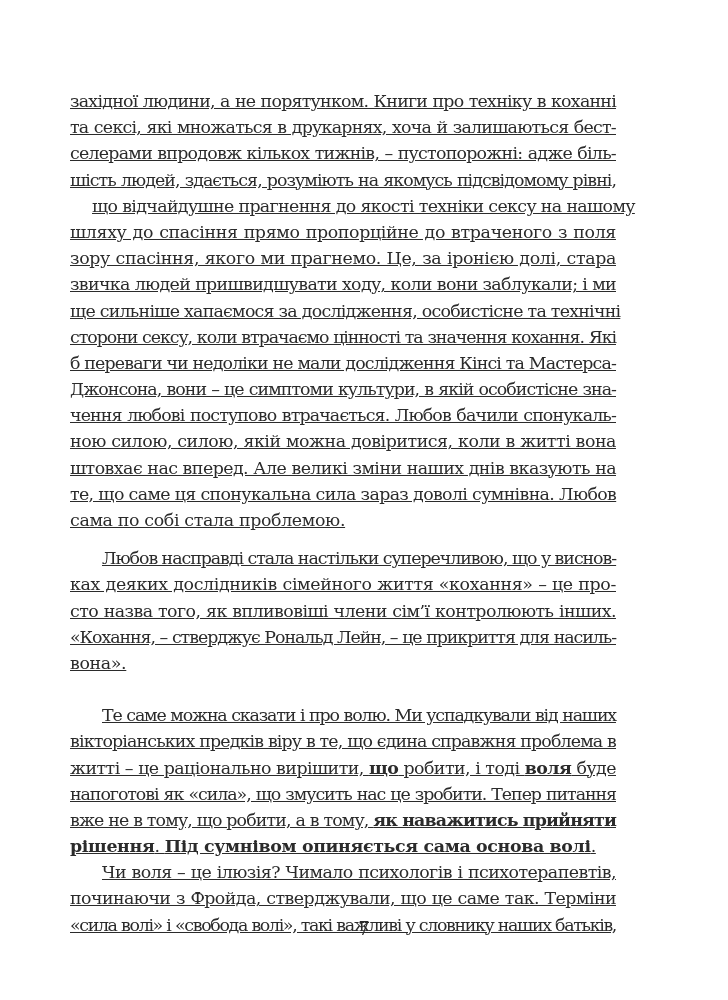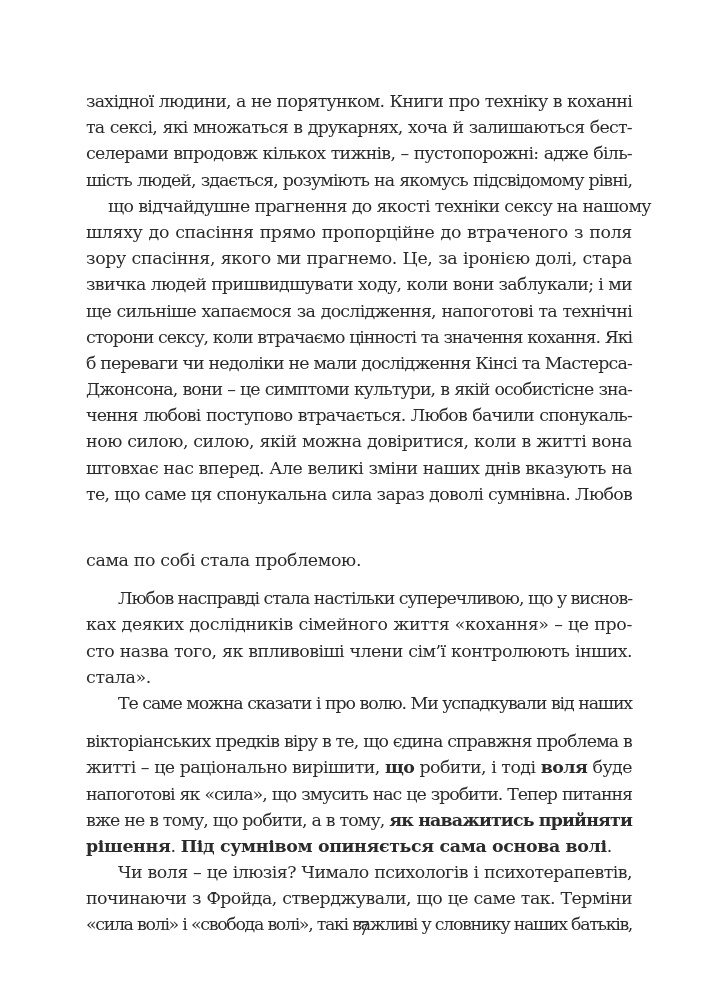--- a/index.html
+++ b/index.html
@@ -1,21 +1,22 @@
 <!DOCTYPE html>
 <html><head>
 <meta charset="utf-8">
 <style>
   html, body { margin: 0; padding: 0; background: #ffffff; }
   body { width: 728px; height: 1000px; position: relative; overflow: hidden; }
   .page {
-    position: absolute; left: 86px; top: 88px; width: 546px;
+    position: absolute; left: 70px; top: 88px; width: 546px;
     font-family: "DejaVu Serif", "Liberation Serif", serif;
     font-size: 17.4px; line-height: 26.2px; color: #2b2b2b;
     letter-spacing: -0.35px;
+    text-decoration: underline;
   }
   .line {
     display: block; white-space: nowrap; text-align: justify;
     text-align-last: justify; height: 26.2px; overflow: visible;
   }
   .line.last { text-align-last: left; }
   .line.indent { padding-left: 32px; }
   b { font-weight: bold; }
   .page-number {
     position: absolute; left: 0; width: 728px; top: 918px; text-align: center;
@@ -28,39 +29,40 @@
 <div class="page">
   <div>
     <span class="line" style="display: block; letter-spacing: -0.75px;">західної людини, а не порятунком. Книги про техніку в коханні</span>
     <span class="line" style="display: block; letter-spacing: -0.75px;">та сексі, які множаться в друкарнях, хоча й залишаються бест-</span>
     <span class="line" style="display: block; letter-spacing: -0.75px;">селерами впродовж кількох тижнів, – пустопорожні: адже біль-</span>
     <span class="line" style="display: block; letter-spacing: -0.95px;">шість людей, здається, розуміють на якомусь підсвідомому рівні,</span>
     <span class="line" style="display: block; letter-spacing: -0.65px; margin-left: 22px;">що відчайдушне прагнення  до якості техніки сексу на нашому</span>
     <span class="line" style="display: block;">шляху до спасіння прямо пропорційне до втраченого з поля</span>
     <span class="line" style="display: block;">зору спасіння, якого ми прагнемо. Це, за іронією долі, стара</span>
     <span class="line" style="display: block; letter-spacing: -0.65px;">звичка людей пришвидшувати ходу, коли вони заблукали; і ми</span>
-    <span class="line" style="display: block; letter-spacing: -0.75px;">ще сильніше хапаємося за дослідження, напоготові та технічні</span>
+    <span class="line" style="display: block; letter-spacing: -0.75px;">ще сильніше хапаємося за дослідження, особистісне та технічні</span>
     <span class="line" style="display: block; letter-spacing: -1.05px;">сторони сексу, коли втрачаємо цінності та значення кохання. Які</span>
     <span class="line" style="display: block; letter-spacing: -0.85px;">б переваги чи недоліки не мали дослідження Кінсі та Мастерса-</span>
     <span class="line" style="display: block; letter-spacing: -0.95px;">Джонсона, вони – це симптоми культури, в якій особистісне зна-</span>
     <span class="line" style="display: block; letter-spacing: -0.85px;">чення любові поступово втрачається. Любов бачили спонукаль-</span>
     <span class="line" style="display: block; letter-spacing: -0.45px;">ною силою, силою, якій можна довіритися, коли в житті вона</span>
     <span class="line" style="display: block; letter-spacing: -0.55px;">штовхає нас вперед. Але великі зміни наших днів вказують на</span>
     <span class="line" style="display: block; letter-spacing: -0.65px;">те, що саме ця спонукальна сила зараз доволі сумнівна. Любов</span>
-    <span class="line last" style="display: block; margin-top: 40px;">сама по собі стала проблемою.</span>
+    <span class="line last" style="display: block;">сама по собі стала проблемою.</span>
   </div>
   <div>
     <span class="line indent" style="display: block; letter-spacing: -1.05px; margin-top: 12px;">Любов насправді стала настільки суперечливою, що у виснов-</span>
     <span class="line" style="display: block;">ках деяких дослідників сімейного життя «кохання» – це про-</span>
     <span class="line" style="display: block; letter-spacing: -0.55px;">сто назва того, як впливовіші члени сім’ї контролюють інших.</span>
-    <span class="line last" style="display: block;">стала».</span>
+    <span class="line" style="display: block; letter-spacing: -1.05px;">«Кохання, – стверджує Рональд Лейн, – це прикриття для насиль-</span>
+    <span class="line last" style="display: block;">вона».</span>
   </div>
   <div>
-    <span class="line indent" style="display: block; letter-spacing: -1.15px;">Те саме можна сказати і про волю. Ми успадкували від наших</span>
-    <span class="line" style="display: block; letter-spacing: -0.85px; margin-top: 12px;">вікторіанських предків віру в те, що єдина справжня проблема в</span>
+    <span class="line indent" style="display: block; letter-spacing: -1.15px; margin-top: 26px;">Те саме можна сказати і про волю. Ми успадкували від наших</span>
+    <span class="line" style="display: block; letter-spacing: -0.85px;">вікторіанських предків віру в те, що єдина справжня проблема в</span>
     <span class="line" style="display: block; letter-spacing: -0.55px;"><span>житті – це раціонально вирішити, </span><b>що</b><span> робити, і тоді </span><b>воля</b><span> буде</span></span>
     <span class="line" style="display: block; letter-spacing: -1.05px;">напоготові як «сила», що змусить нас це зробити. Тепер питання</span>
     <span class="line" style="display: block; letter-spacing: -0.85px;"><span>вже не в тому, що робити, а в тому, </span><b>як наважитись прийняти</b></span>
     <span class="line last" style="display: block;"><b>рішення</b><span>. </span><b>Під сумнівом опиняється сама основа волі</b><span>.</span></span>
   </div>
   <div>
     <span class="line indent" style="display: block; letter-spacing: -0.55px;">Чи воля – це ілюзія? Чимало психологів і психотерапевтів,</span>
     <span class="line" style="display: block; letter-spacing: -0.55px;">починаючи з Фройда, стверджували, що це саме так. Терміни</span>
     <span class="line" style="display: block; letter-spacing: -1.35px;">«сила волі» і «свобода волі», такі важливі у словнику наших батьків,</span>
   </div>

